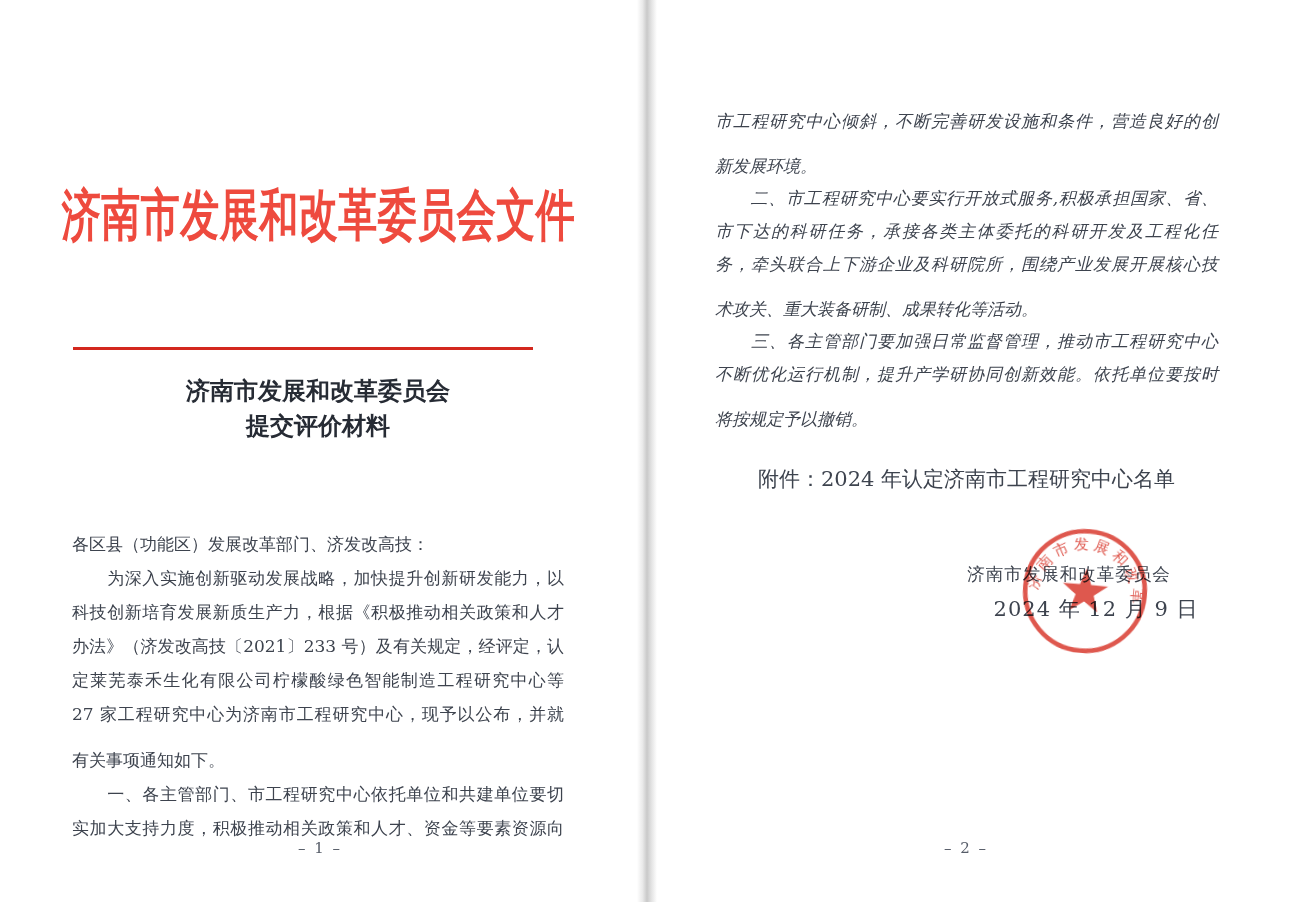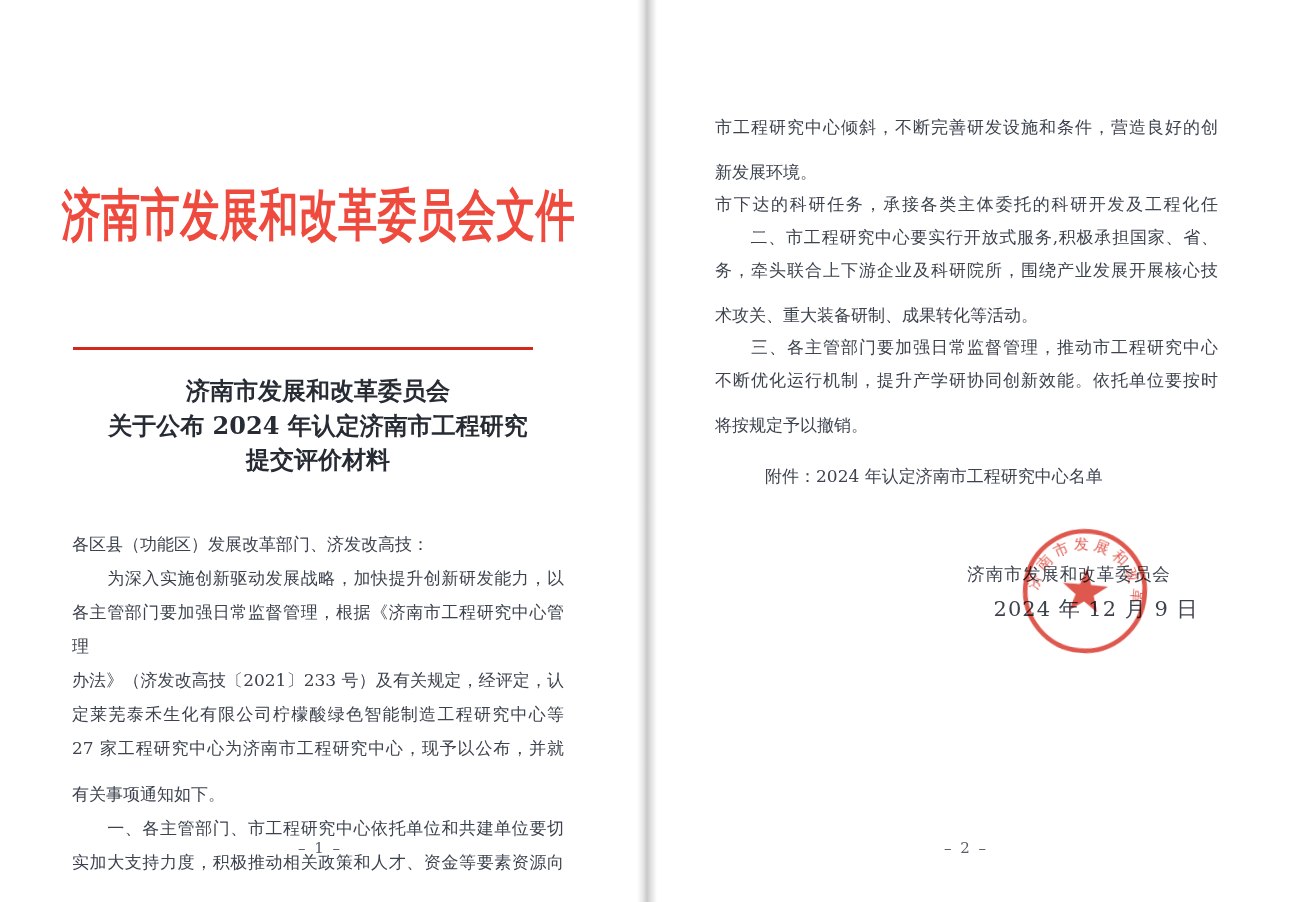--- a/index.html
+++ b/index.html
@@ -39,27 +39,27 @@
     position:absolute;top:347px;left:73px;width:460px;height:3px;
     background:var(--red_rule);
   }
   .doc-title{
     position:absolute;top:374px;left:72px;width:492px;text-align:center;
     font-size:24px;font-weight:bold;line-height:34.5px;color:var(--ink_dark);
     white-space:nowrap;
   }
   .body-block{position:absolute;font-size:17px;color:var(--ink);}
   .body-1{top:515px;left:72px;width:492px;line-height:34px;}
-  .body-2{top:111px;left:58px;width:503px;line-height:32.7px;}
+  .body-2{top:105px;left:58px;width:503px;line-height:32.7px;font-style:italic;}
   .ln{width:100%;}
   .j{text-align:justify;text-align-last:justify;}
   .plain{text-align:left;margin-top:12px;}
   .attachment{
-    position:absolute;top:465px;left:74px;width:520px;
-    font-size:17px;color:var(--ink);white-space:nowrap;
+    position:absolute;top:465px;left:59px;width:520px;
+    font-size:21px;color:var(--ink);white-space:nowrap;
   }
   .signer-line{
     position:absolute;top:562px;left:237px;width:350px;text-align:center;
     font-size:17.5px;letter-spacing:1px;color:var(--ink);white-space:nowrap;
   }
   .date-line{
     position:absolute;top:595px;left:264px;width:350px;text-align:center;
     font-size:21px;letter-spacing:1px;color:var(--ink);white-space:nowrap;
   }
   .seal{
@@ -78,47 +78,46 @@
 <body>
 
 <div class="canvas">
 
   <div class="page page-left">
     <div class="masthead">济南市发展和改革委员会文件</div>
     <div class="redline"></div>
 
     <div class="doc-title">
       <div>济南市发展和改革委员会</div>
-      <div>关于公布 2024 年认定济南市工程研究</div>
       <div>提交评价材料</div>
     </div>
 
     <div class="body-block body-1">
       <div class="ln plain">各区县（功能区）发展改革部门、济发改高技：</div>
       <div class="ln j">　　为深入实施创新驱动发展战略，加快提升创新研发能力，以</div>
-      <div class="ln j">各主管部门要加强日常监督管理，根据《济南市工程研究中心管理</div>
+      <div class="ln j">科技创新培育发展新质生产力，根据《积极推动相关政策和人才</div>
       <div class="ln j">办法》（济发改高技〔2021〕233 号）及有关规定，经评定，认</div>
       <div class="ln j">定莱芜泰禾生化有限公司柠檬酸绿色智能制造工程研究中心等</div>
       <div class="ln j">27 家工程研究中心为济南市工程研究中心，现予以公布，并就</div>
       <div class="ln plain">有关事项通知如下。</div>
       <div class="ln j">　　一、各主管部门、市工程研究中心依托单位和共建单位要切</div>
       <div class="ln j">实加大支持力度，积极推动相关政策和人才、资金等要素资源向</div>
     </div>
 
     <div class="pageno pageno-1">– 1 –</div>
   </div>
 
   <div class="gutter"></div>
 
   <div class="page page-right">
     <div class="body-block body-2">
       <div class="ln j">市工程研究中心倾斜，不断完善研发设施和条件，营造良好的创</div>
       <div class="ln plain">新发展环境。</div>
+      <div class="ln j">　　二、市工程研究中心要实行开放式服务,积极承担国家、省、</div>
       <div class="ln j">市下达的科研任务，承接各类主体委托的科研开发及工程化任</div>
-      <div class="ln j">　　二、市工程研究中心要实行开放式服务,积极承担国家、省、</div>
       <div class="ln j">务，牵头联合上下游企业及科研院所，围绕产业发展开展核心技</div>
       <div class="ln plain">术攻关、重大装备研制、成果转化等活动。</div>
       <div class="ln j">　　三、各主管部门要加强日常监督管理，推动市工程研究中心</div>
       <div class="ln j">不断优化运行机制，提升产学研协同创新效能。依托单位要按时</div>
       <div class="ln plain">将按规定予以撤销。</div>
     </div>
 
     <div class="attachment">　　附件：2024 年认定济南市工程研究中心名单</div>
 
     <div class="signer-line">济南市发展和改革委员会</div>

